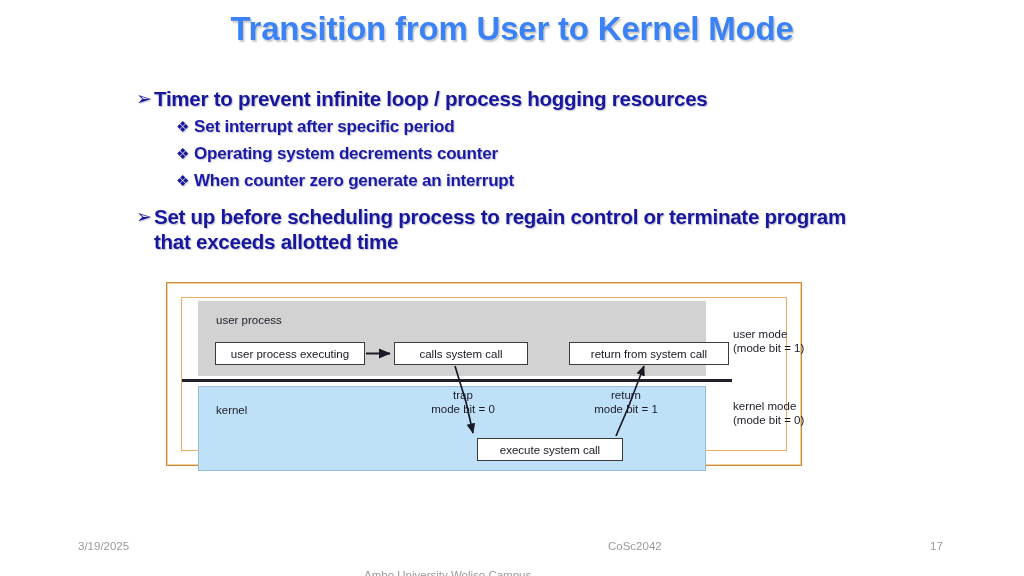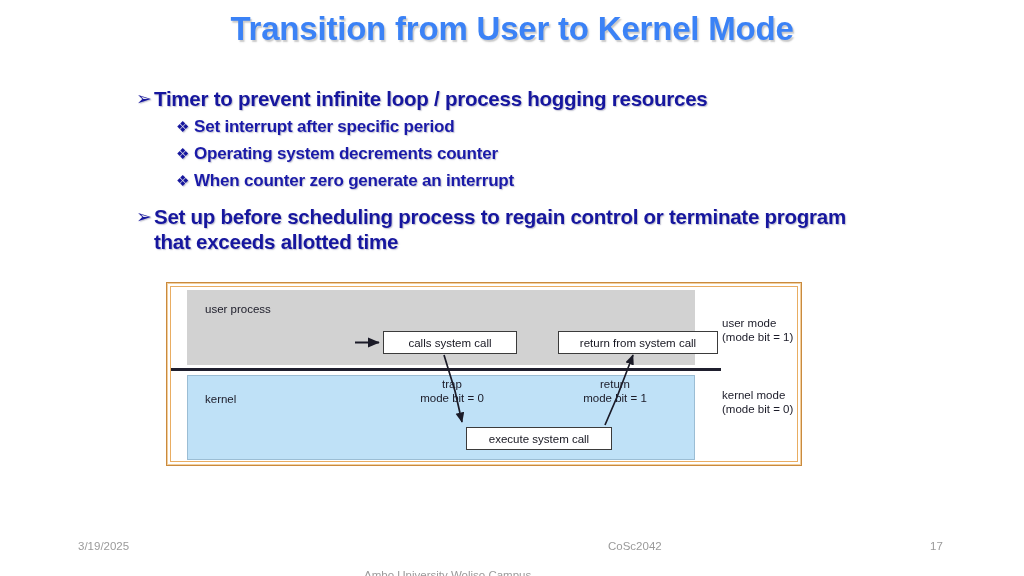--- a/index.html
+++ b/index.html
@@ -83,21 +83,21 @@
   .figure-frame {
     position: absolute;
     left: 166px;
     top: 282px;
     width: 636px;
     height: 184px;
     background: #ffffff;
     border: 1px solid #c98a3e;
     box-shadow: 0 0 0 1px #f3cf9c inset;
     box-sizing: border-box;
-    padding: 3px;
+    padding: 14px;
   }
   .figure-inner {
     position: relative;
     width: 100%;
     height: 100%;
     background: #ffffff;
     border: 1px solid #e9ad62;
     box-sizing: border-box;
   }
   .figure-canvas {
@@ -259,20 +259,21 @@
       <div class="mode-label mode-user">
         <div>user mode</div>
         <div>(mode bit = 1)</div>
       </div>
 
       <div class="mode-label mode-kernel">
         <div>kernel mode</div>
         <div>(mode bit = 0)</div>
       </div>
 
+      <div class="proc-box box-user-exec">user process executing</div>
 
       <div class="proc-box box-calls-sys">calls system call</div>
 
       <div class="proc-box box-exec-sys">execute system call</div>
 
       <div class="proc-box box-return-sys">return from system call</div>
 
       <div class="arrow-label label-trap">
         <div>trap</div>
         <div>mode bit = 0</div>

